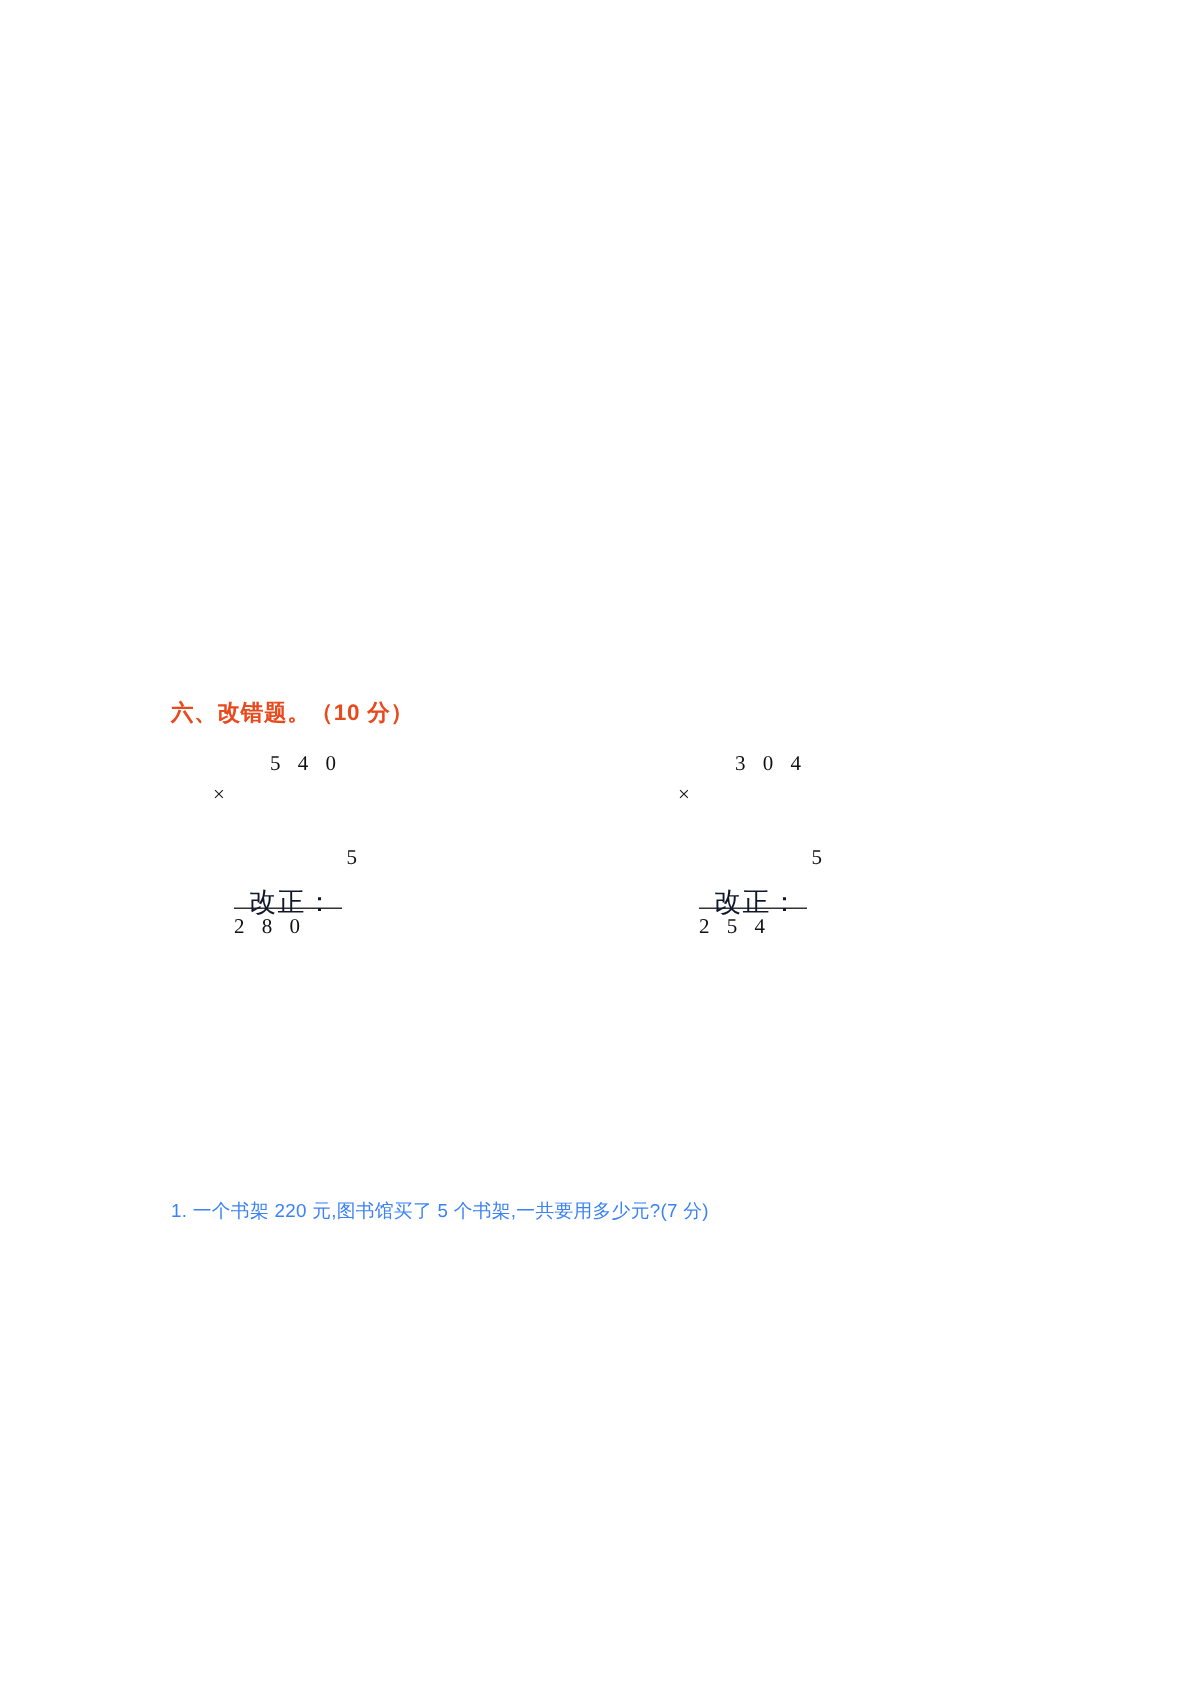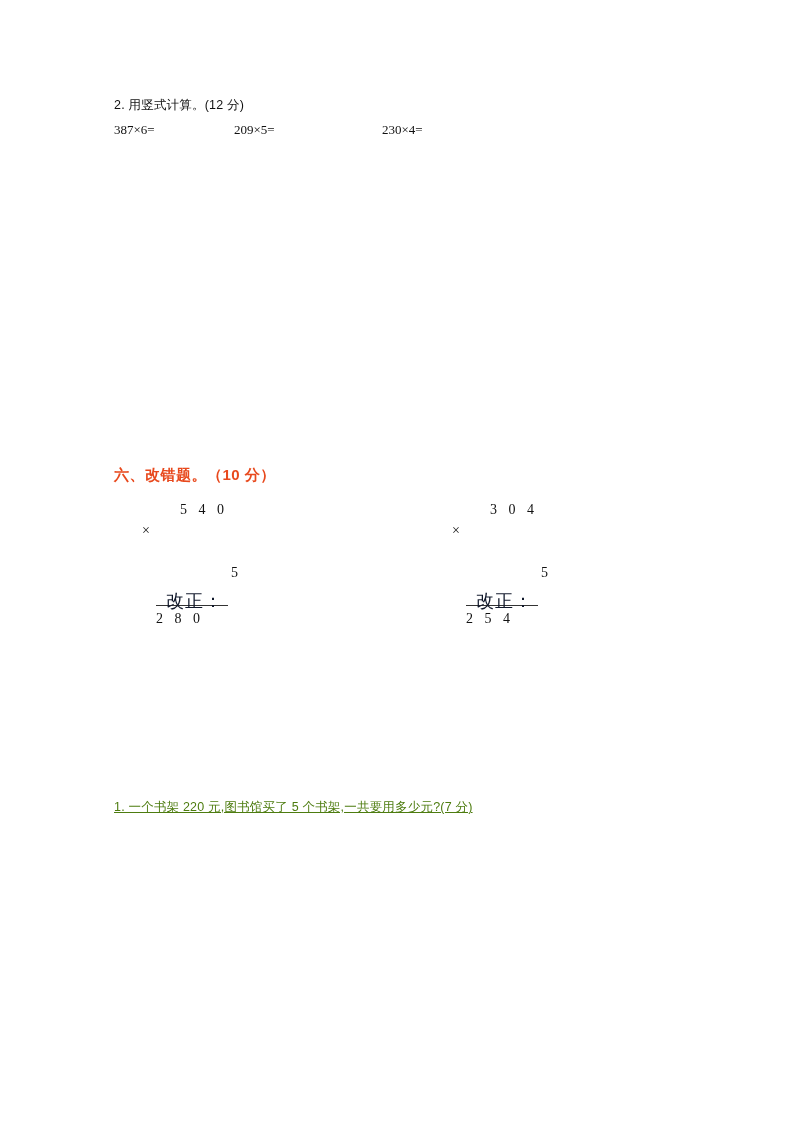--- a/index.html
+++ b/index.html
@@ -138,40 +138,31 @@
   .sec-solve .sec-heading {
     font-family: "Liberation Sans", sans-serif;
     font-size: 12.5px;
     color: #111111;
     letter-spacing: 0.2px;
     line-height: 18px;
   }
   .sec-solve .prob {
     font-family: "Liberation Sans", sans-serif;
     font-size: 12.5px;
-    color: #4d7c0f;
+    color: #3b82f6;
     letter-spacing: 0.2px;
     line-height: 18px;
     margin-top: 9px;
-    text-decoration: underline;
   }
 </style>
 </head>
 <body>
 
 <div class="page">
 
-  <div class="sec-vertical-calc">
-    <div class="q-heading">2. 用竖式计算。(12 分)</div>
-    <div class="expr-row">
-      <span class="expr c1">387×6=</span>
-      <span class="expr c2">209×5=</span>
-      <span class="expr c3">230×4=</span>
-    </div>
-  </div>
 
 
   <div class="sec-correct">
     <div class="sec-title">六、改错题。（10 分）</div>
 
     <div class="correct-area">
 
       <div class="vcalc left">
         <span class="vrow">5 4 0</span>
         <span class="vrow op">

